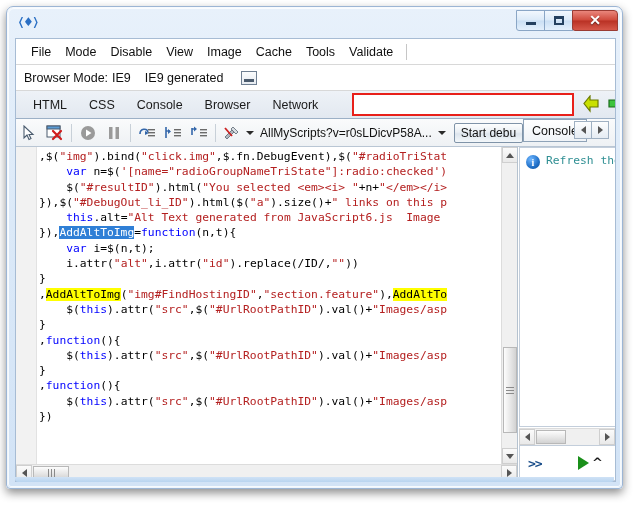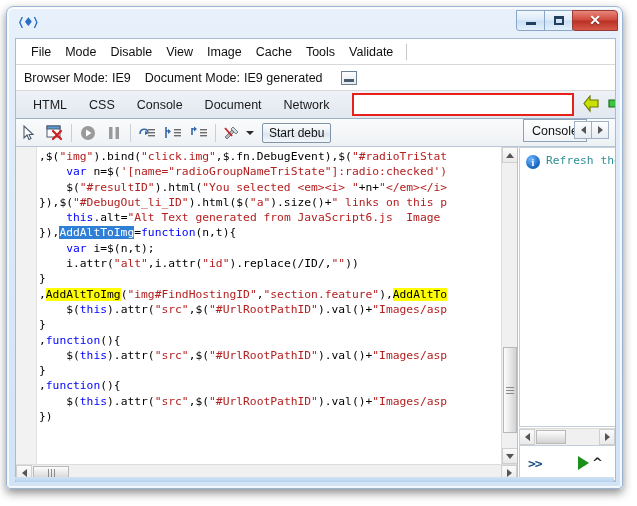--- a/index.html
+++ b/index.html
@@ -469,31 +469,30 @@
         <div class="menu-item">Image</div>
         <div class="menu-item">Cache</div>
         <div class="menu-item">Tools</div>
         <div class="menu-item">Validate</div>
         <div class="menu-sep-v"></div>
       </div>
 
       <div class="modebar">
         <span class="mode-label">Browser Mode:</span>
         <span class="mode-val">IE9</span>
-        <span class="mode-label">Document Mode:</span>
         <span class="mode-val">IE9 generated</span>
         <span class="mode-box"></span>
       </div>
 
       <div class="tabstrip">
         <div class="tabs">
           <div class="tab">HTML</div>
           <div class="tab">CSS</div>
           <div class="tab">Console</div>
-          <div class="tab">Document</div>
+          <div class="tab">Browser</div>
           <div class="tab">Network</div>
         </div>
 
         <div class="searchbox">
           <span class="search-text">AddAltToImg</span>
           <span class="search-caret"></span>
           <div class="search-clear">✕</div>
         </div>
         <div class="searchwrap"></div>
 
@@ -570,20 +569,24 @@
         <div class="tb-sep"></div>
         <div class="tb-icon">
           <svg width="18" height="16" viewBox="0 0 18 16">
             <path d="M2 12 L9 5 L11 7 L4 14 Z" fill="#b0b8c0" stroke="#5a6570" stroke-width="0.8"></path>
             <path d="M10 2 L15 7 L13 9 L8 4 Z" fill="#d8dde2" stroke="#5a6570" stroke-width="0.8"></path>
             <path d="M2 3 L9 11" stroke="#cc2222" stroke-width="1.8"></path>
           </svg>
         </div>
         <div class="caret-down" style="margin-left:1px;"></div>
 
+        <div class="tb-select">
+          <span>AllMyScripts?v=r0sLDicvP58A...</span>
+          <span class="caret-down"></span>
+        </div>
 
         <div class="tb-button">Start debu</div>
       </div>
 
       <div class="panes">
 
         <div class="code-pane">
           <div class="gutter"></div>
           <div class="fold-line"></div>
           <div class="code-area">

